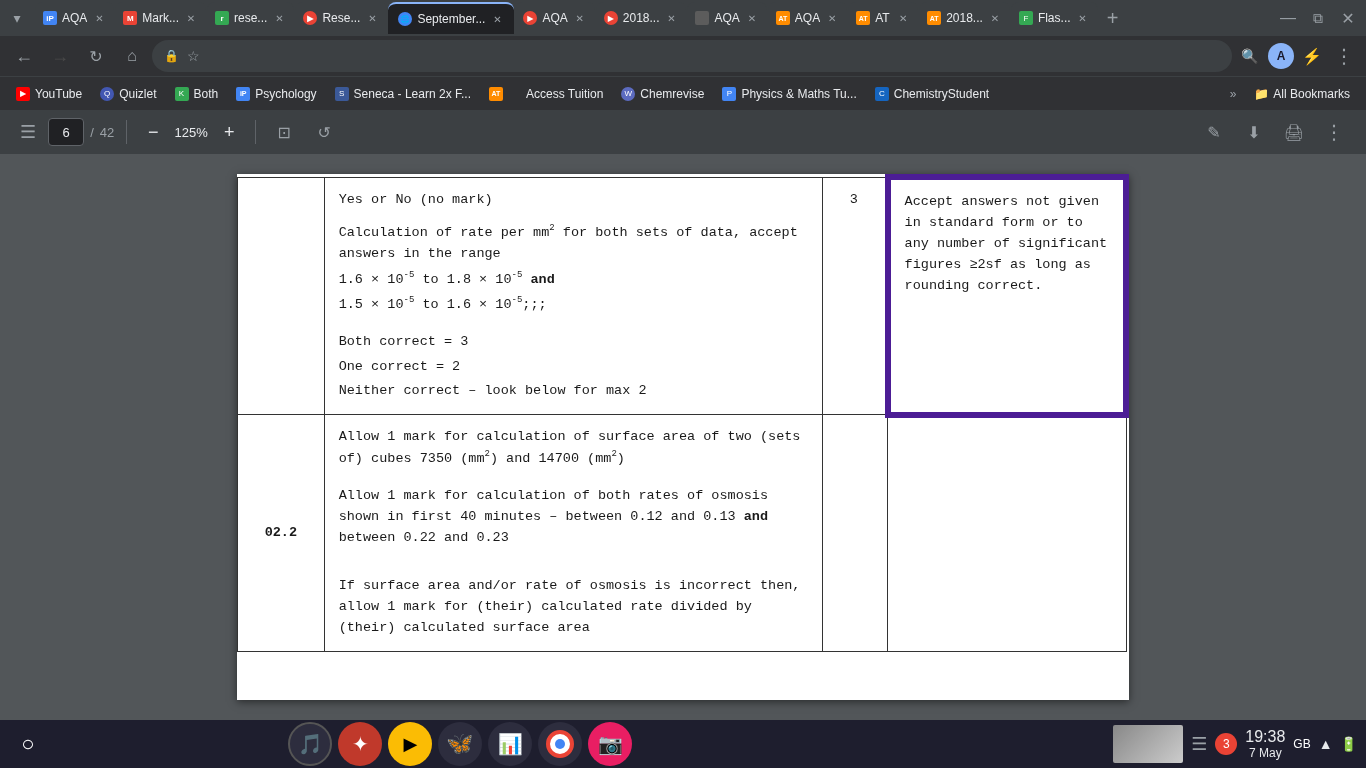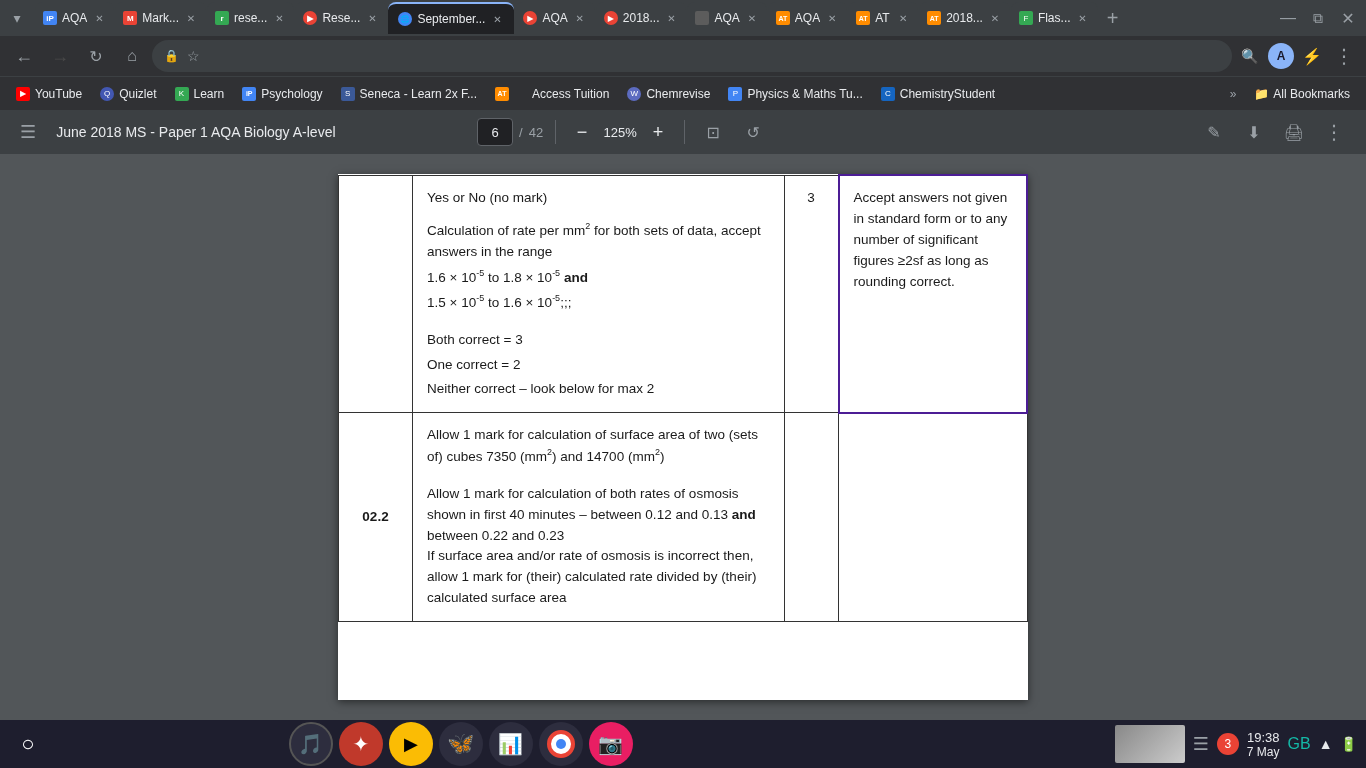--- a/index.html
+++ b/index.html
@@ -108,21 +108,21 @@
     <div style="display:flex;align-items:center;padding:3px 8px;border-radius:4px;cursor:pointer;gap:5px;color:#e8eaed;font-size:12px;white-space:nowrap;">
       <div style="width:14px;height:14px;background:#ff0000;border-radius:2px;display:flex;align-items:center;justify-content:center;font-size:8px;color:white;flex-shrink:0;">▶</div>
       <span>YouTube</span>
     </div>
     <div style="display:flex;align-items:center;padding:3px 8px;border-radius:4px;cursor:pointer;gap:5px;color:#e8eaed;font-size:12px;white-space:nowrap;">
       <div style="width:14px;height:14px;background:#4257b2;border-radius:50%;display:flex;align-items:center;justify-content:center;font-size:8px;color:white;flex-shrink:0;">Q</div>
       <span>Quizlet</span>
     </div>
     <div style="display:flex;align-items:center;padding:3px 8px;border-radius:4px;cursor:pointer;gap:5px;color:#e8eaed;font-size:12px;white-space:nowrap;">
       <div style="width:14px;height:14px;background:#34a853;border-radius:2px;display:flex;align-items:center;justify-content:center;font-size:8px;color:white;flex-shrink:0;">K</div>
-      <span>Learn</span>
+      <span>Both</span>
     </div>
     <div style="display:flex;align-items:center;padding:3px 8px;border-radius:4px;cursor:pointer;gap:5px;color:#e8eaed;font-size:12px;white-space:nowrap;">
       <div style="width:14px;height:14px;background:#4285f4;border-radius:2px;display:flex;align-items:center;justify-content:center;font-size:7px;color:white;font-weight:bold;flex-shrink:0;">iP</div>
       <span>Psychology</span>
     </div>
     <div style="display:flex;align-items:center;padding:3px 8px;border-radius:4px;cursor:pointer;gap:5px;color:#e8eaed;font-size:12px;white-space:nowrap;">
       <div style="width:14px;height:14px;background:#3b5998;border-radius:2px;display:flex;align-items:center;justify-content:center;font-size:8px;color:white;flex-shrink:0;">S</div>
       <span>Seneca - Learn 2x F...</span>
     </div>
     <div style="display:flex;padding:3px 8px;border-radius:4px;cursor:pointer;gap:23px;color:#e8eaed;font-size:12px;white-space:nowrap;">
@@ -145,21 +145,20 @@
       <button style="padding:3px 8px;border-radius:4px;cursor:pointer;color:#9aa0a6;font-size:12px;background:none;border:none;white-space:nowrap;">»</button>
       <div style="display:flex;align-items:center;gap:4px;padding:3px 8px;border-radius:4px;cursor:pointer;color:#e8eaed;font-size:12px;">
         <span>📁</span>
         <span>All Bookmarks</span>
       </div>
     </div>
   </div>
 
   <div style="display:flex;align-items:center;background:#3c4043;height:44px;padding:0 16px;color:#e8eaed;gap:8px;">
     <button style="background:none;border:none;color:#9aa0a6;font-size:18px;cursor:pointer;padding:4px;border-radius:4px;">☰</button>
-    <span style="font-size:14px;color:#e8eaed;margin-left:8px;flex:1;">June 2018 MS - Paper 1 AQA Biology A-level</span>
 
     <div style="display:flex;align-items:center;gap:6px;">
       <input value="6" style="background: rgb(32, 33, 36); border: 1px solid rgb(95, 99, 104); color: rgb(232, 234, 237); width: 36px; height: 28px; text-align: center; border-radius: 4px; font-size: 13px;">
       <span style="color:#9aa0a6;font-size:13px;">/</span>
       <span style="color:#9aa0a6;font-size:13px;">42</span>
     </div>
 
     <div style="width:1px;height:24px;background:#5f6368;margin:0 4px;"></div>
 
     <div style="display:flex;align-items:center;gap:4px;">
@@ -175,46 +174,46 @@
 
     <div style="flex:1;"></div>
 
     <button style="width:32px;height:32px;border-radius:4px;background:none;border:none;color:#9aa0a6;font-size:16px;cursor:pointer;display:flex;align-items:center;justify-content:center;">✎</button>
     <button style="width:32px;height:32px;border-radius:4px;background:none;border:none;color:#9aa0a6;font-size:16px;cursor:pointer;display:flex;align-items:center;justify-content:center;">⬇</button>
     <button style="width:32px;height:32px;border-radius:4px;background:none;border:none;color:#9aa0a6;font-size:16px;cursor:pointer;display:flex;align-items:center;justify-content:center;">🖨</button>
     <button style="width:32px;height:32px;border-radius:4px;background:none;border:none;color:#9aa0a6;font-size:20px;cursor:pointer;display:flex;align-items:center;justify-content:center;">⋮</button>
   </div>
 
   <div style="background:#525659;flex:1;overflow:auto;display:flex;justify-content:center;padding:20px;">
-    <div style="background:white;width:690px;box-shadow:0 2px 8px rgba(0,0,0,0.5);">
+    <div style="background:white;width:892px;box-shadow:0 2px 8px rgba(0,0,0,0.5);font-family:Liberation Mono, monospace;">
       <table style="width:100%;border-collapse:collapse;font-size:13.5px;color:#1a1a1a;line-height:1.55;">
 
         <tbody>
             <tr>
           <td style="border:1px solid #333;width:80px;padding:12px 14px;vertical-align:top;"></td>
           <td style="border:1px solid #333;padding:12px 14px;vertical-align:top;width:460px;">
             <p style="margin-bottom:12px;">Yes or No (no mark)</p>
             <p style="margin-bottom:4px;">Calculation of rate per mm<sup>2</sup> for both sets of data, accept answers in the range</p>
             <p style="margin-bottom:4px;">1.6 × 10<sup>-5</sup> to 1.8 × 10<sup>-5</sup> <strong>and</strong></p>
             <p style="margin-bottom:16px;">1.5 × 10<sup>-5</sup> to 1.6 × 10<sup>-5</sup>;;;</p>
             <p style="margin-bottom:4px;">Both correct = 3</p>
             <p style="margin-bottom:4px;">One correct = 2</p>
             <p>Neither correct – look below for max 2</p>
           </td>
           <td style="border:1px solid #333;width:60px;padding:12px 14px;vertical-align:top;text-align:center;">3</td>
-          <td style="border:2px solid #4c1d95;padding:12px 14px;vertical-align:top;width:220px;">
+          <td style="border:6px solid #4c1d95;padding:12px 14px;vertical-align:top;width:220px;">
             <p>Accept answers not given in standard form or to any number of significant figures ≥2sf as long as rounding correct.</p>
           </td>
         </tr>
 
         <tr>
           <td style="border:1px solid #333;width:80px;padding:12px 14px;vertical-align:middle;text-align:center;font-weight:bold;">02.2</td>
           <td style="border:1px solid #333;padding:12px 14px;vertical-align:top;">
             <p style="margin-bottom:16px;">Allow 1 mark for calculation of surface area of two (sets of) cubes 7350 (mm<sup>2</sup>) and 14700 (mm<sup>2</sup>)</p>
-            <p style="margin-bottom:0;">Allow 1 mark for calculation of both rates of osmosis shown in first 40 minutes – between 0.12 and 0.13 <strong>and</strong> between 0.22 and 0.23</p>
+            <p style="margin-bottom:28px;">Allow 1 mark for calculation of both rates of osmosis shown in first 40 minutes – between 0.12 and 0.13 <strong>and</strong> between 0.22 and 0.23</p>
             <p>If surface area and/or rate of osmosis is incorrect then, allow 1 mark for (their) calculated rate divided by (their) calculated surface area</p>
           </td>
           <td style="border:1px solid #333;padding:12px 14px;vertical-align:top;text-align:center;"></td>
           <td style="border:1px solid #333;padding:12px 14px;vertical-align:top;"></td>
         </tr>
       </tbody>
         </table>
     </div>
   </div>
 
@@ -256,24 +255,24 @@
 
     <div style="display:flex;align-items:center;gap:8px;margin-left:auto;">
 
       <div style="width:70px;height:38px;background:#555;border-radius:2px;overflow:hidden;display:flex;align-items:center;justify-content:center;">
         <div style="width:100%;height:100%;background:linear-gradient(135deg,#888 0%,#ccc 100%);"></div>
       </div>
       <button style="background:none;border:none;color:#9aa0a6;font-size:18px;cursor:pointer;">☰</button>
       <div style="width:22px;height:22px;border-radius:50%;background:#ea4335;display:flex;align-items:center;justify-content:center;font-size:12px;color:white;cursor:pointer;">3</div>
 
       <div style="text-align:center;">
-        <div style="font-size:13px;color:#e8eaed;font-weight:500;">19:38</div>
+        <div style="font-size:16px;color:#e8eaed;font-weight:500;">19:38</div>
         <div style="font-size:12px;color:#e8eaed;">7 May</div>
       </div>
-      <div style="font-size:16px;color:#14b8a6;">GB</div>
+      <div style="font-size:12px;color:#ffffff;">GB</div>
 
       <span style="color:#e8eaed;font-size:14px;">▲</span>
 
       <span style="color:#e8eaed;font-size:14px;">🔋</span>
     </div>
   </div>
 
 </div>
 
 </body></html>

